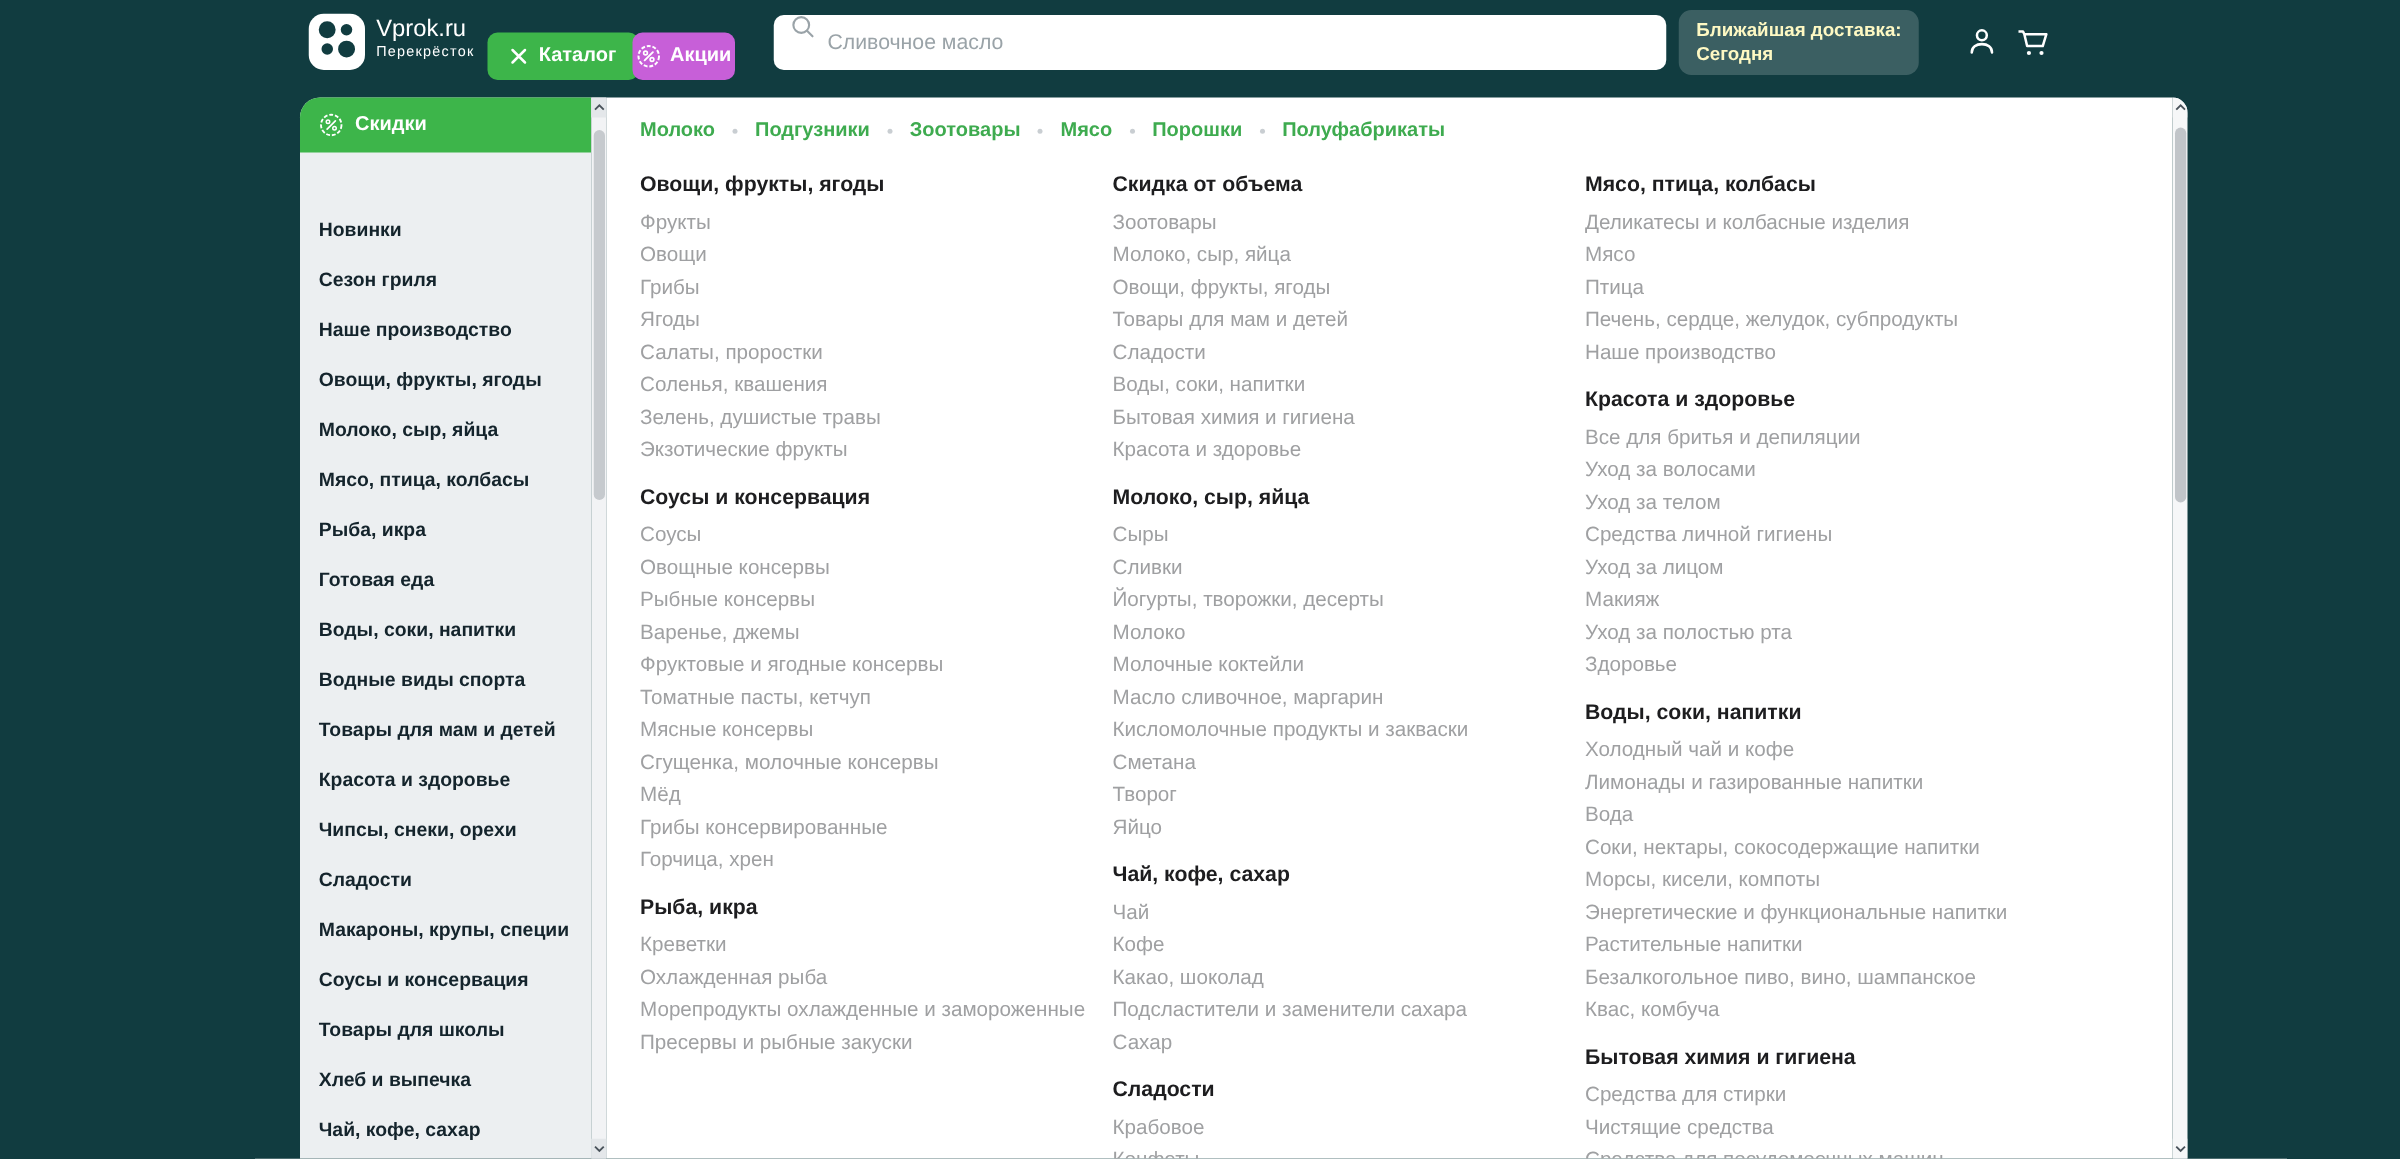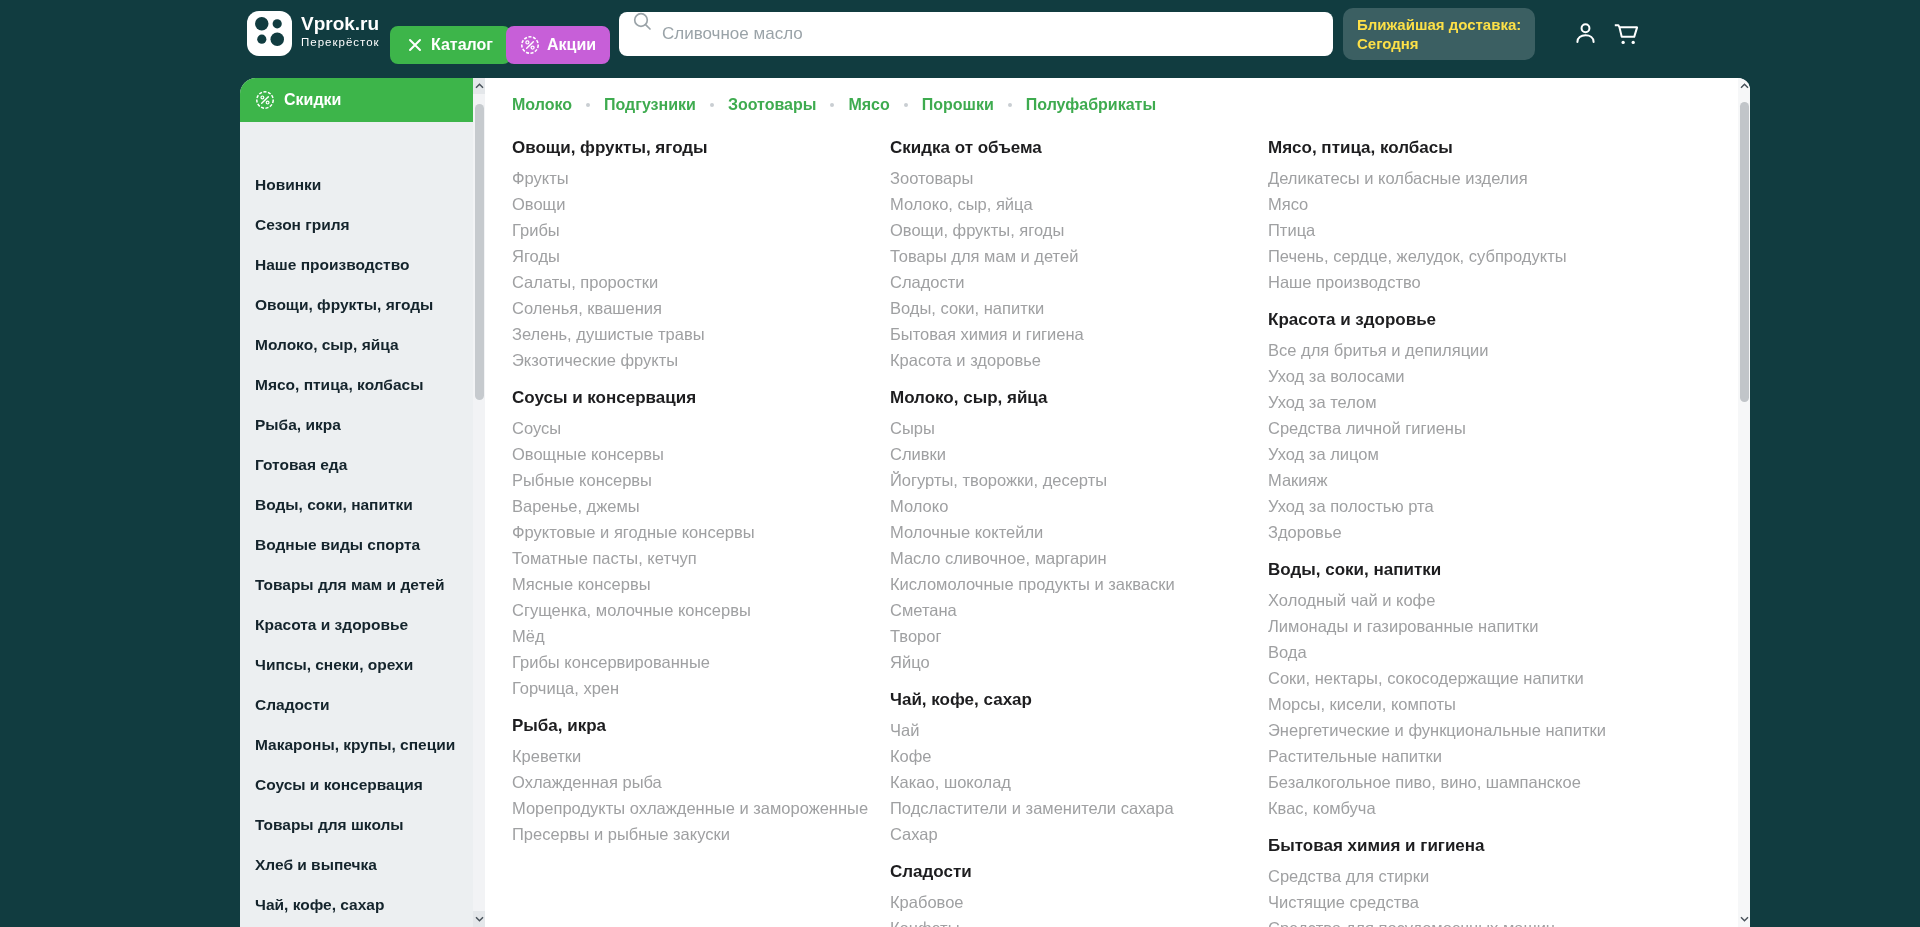--- a/index.html
+++ b/index.html
@@ -5,32 +5,32 @@
   * { margin:0; padding:0; box-sizing:border-box; }
   html,body { overflow:hidden; }
   body { background:#113C40; font-family:"Liberation Sans", sans-serif; }
   .page { position:relative; width:1920px; height:927px; overflow:hidden; }
 
   
   .header { position:absolute; top:0; left:0; width:1920px; height:68px; background:#113C40; }
   .logo-badge { position:absolute; left:247px; top:11px; width:45px; height:45px;
     background:#fff; border-radius:12px; display:flex; align-items:center; justify-content:center; cursor:pointer; }
   .logo-text { position:absolute; left:301px; top:13px; color:#fff; cursor:pointer; }
-  .logo-title { font-size:19px; font-weight:bold; line-height:22px; }
+  .logo-title { font-size:19px; font-weight:normal; line-height:22px; }
   .logo-sub { font-size:11.5px; letter-spacing:1px; line-height:15px; }
   .btn { position:absolute; top:26px; height:38px; border:none; border-radius:8px; color:#fff;
     font-family:inherit; font-size:16px; font-weight:bold; display:flex; align-items:center; cursor:pointer; }
   .btn-catalog { left:390px; background:#3DB54A; padding:0 18px; gap:9px; }
-  .btn-promo { left:506px; background:#C75FD8; padding:0 14px; gap:7px; }
+  .btn-promo { left:506px; background:#C75FD8; padding:0 3px; gap:7px; }
   .search { position:absolute; left:619px; top:12px; width:714px; height:44px; background:#fff;
     border-radius:8px; display:flex; padding:0 14px; gap:10px; }
   .search input { border:none; outline:none; flex:1; font-family:inherit; font-size:17px; color:#30373b; background:transparent; }
   .search input::placeholder { color:#9AA3A8; }
   .delivery { position:absolute; left:1343px; top:8px; height:52px; background:rgba(255,255,255,.18);
-    border-radius:10px; padding:7px 14px; color:#fde047; font-size:15px; font-weight:bold; line-height:19px; cursor:pointer; }
+    border-radius:10px; padding:7px 14px; color:#fef9c3; font-size:15px; font-weight:bold; line-height:19px; cursor:pointer; }
   .hicon { position:absolute; top:20px; cursor:pointer; display:block; }
   .hicon.user { left:1572px; }
   .hicon.cart { left:1612px; }
 
   
   .dialog { position:absolute; left:240px; top:78px; width:1510px; height:849px; display:flex; }
 
   .sidebar { width:233px; background:#ECEFF1; border-radius:16px 0 0 0; flex:none; }
   .side-active { height:44px; background:#3DB54A; border-radius:16px 0 0 0; display:flex;
     align-items:center; padding-left:15px; gap:9px; color:#fff; font-size:16px; font-weight:bold; cursor:pointer; }

